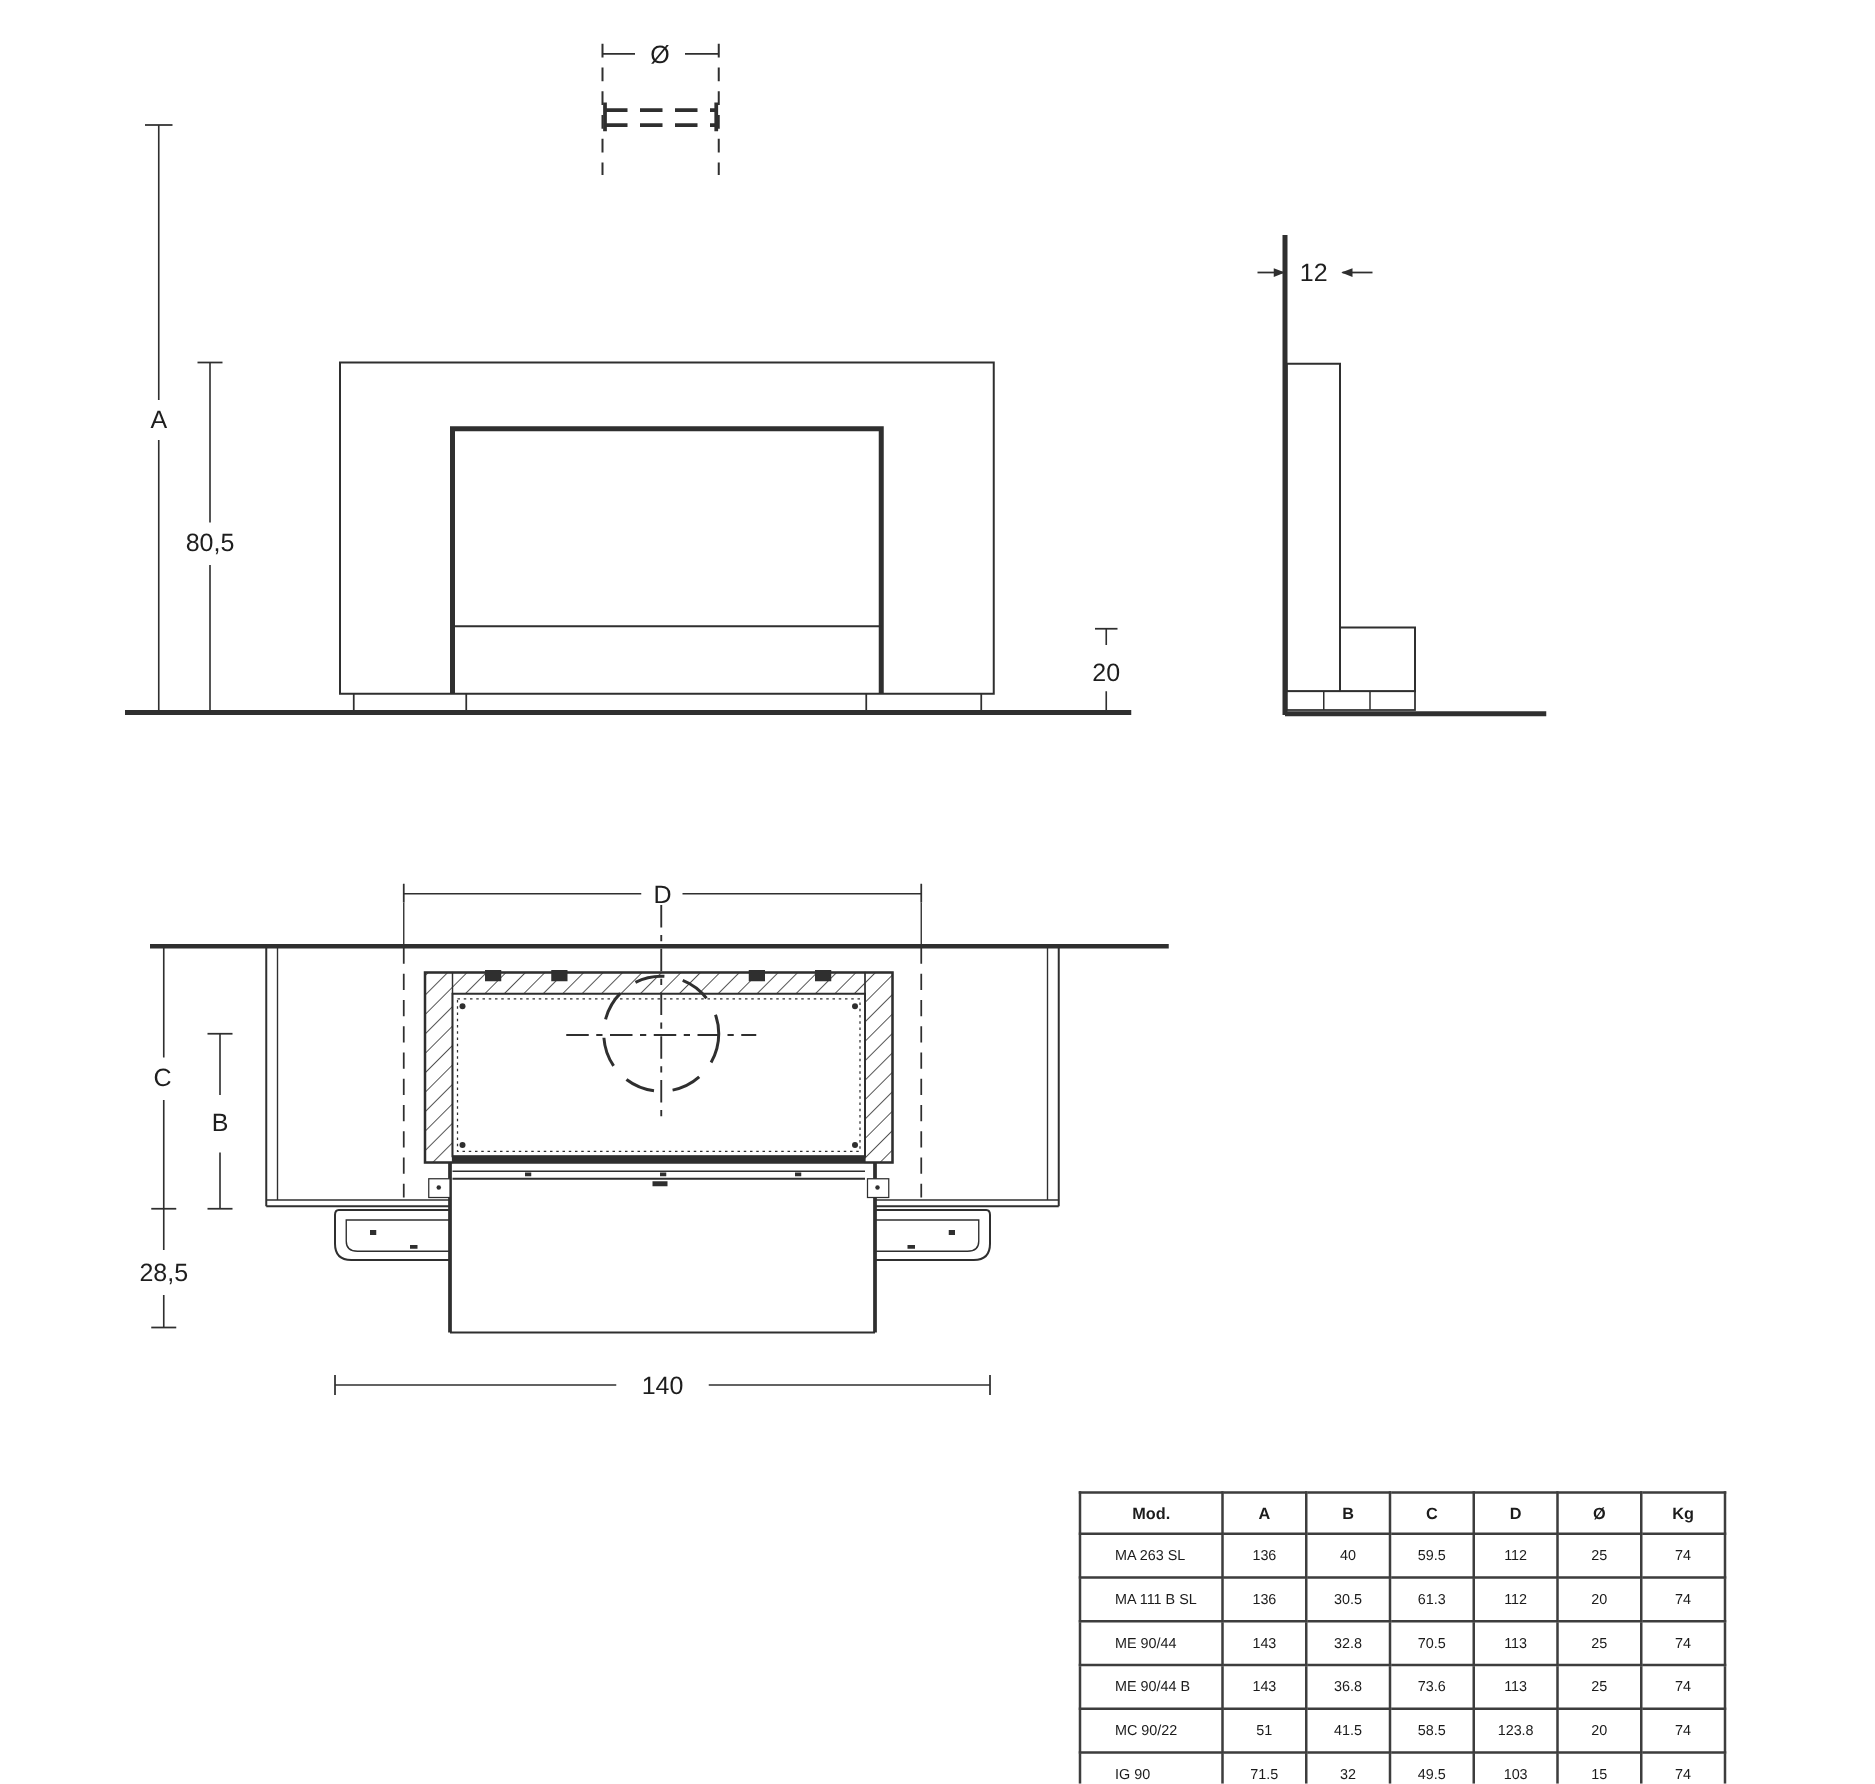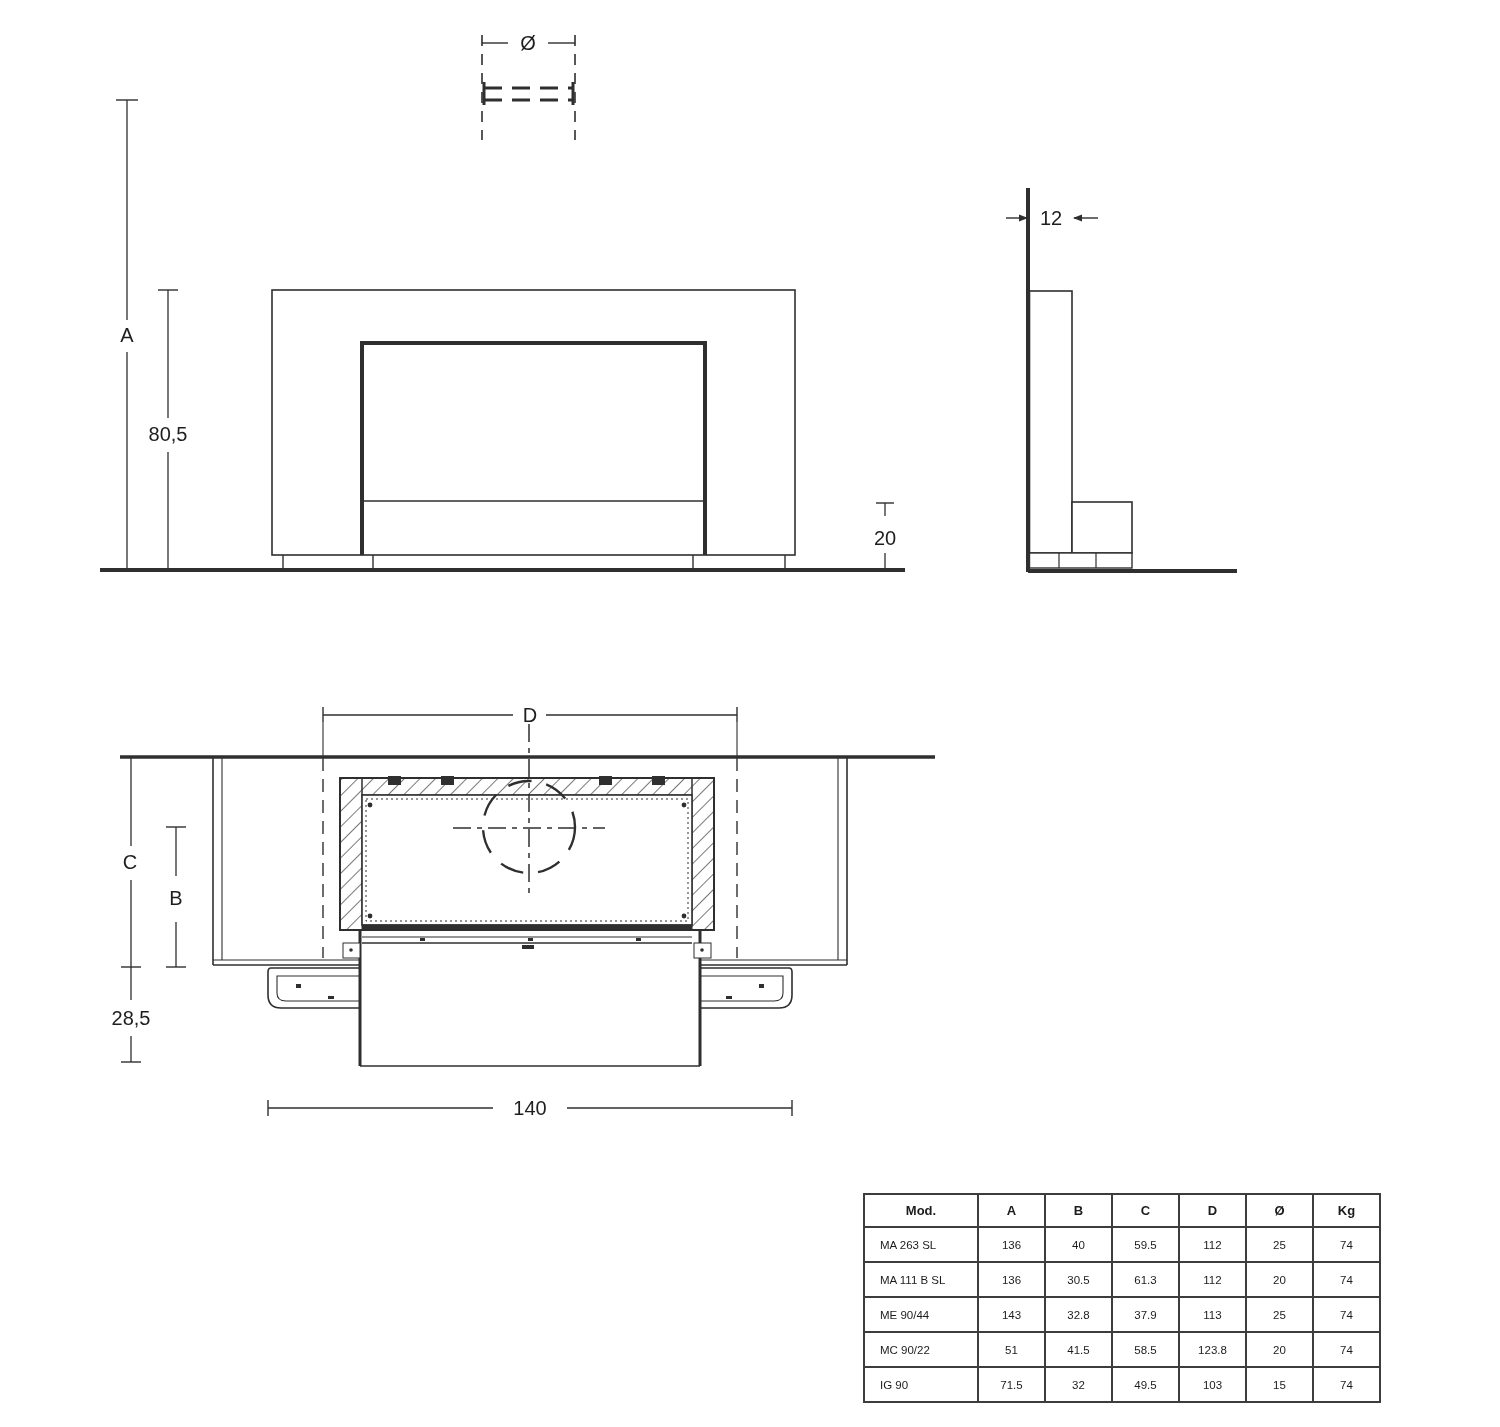--- a/index.html
+++ b/index.html
@@ -5,21 +5,21 @@
   html,body{margin:0;padding:0;background:#fff;}
   .page{position:relative;width:1500px;height:1427px;background:#ffffff;overflow:hidden;
         font-family:"Liberation Sans",sans-serif;}
   .drawing{position:absolute;left:0;top:0;}
   svg text{fill:#1e1e1e;font-family:"Liberation Sans",sans-serif;font-size:20px;}
   .dim-table{position:absolute;left:863px;top:1193px;border-collapse:collapse;table-layout:fixed;
              background:#fff;color:#1c1c1c;}
   .dim-table th,.dim-table td{border:2px solid #3d3d3d;text-align:center;padding:0;overflow:hidden;white-space:nowrap;}
   .dim-table th{height:31px;font-size:13px;font-weight:700;}
   .dim-table td{height:33px;font-size:11.5px;font-weight:400;}
-  .dim-table td:first-child{text-align:left;padding-left:15px;}
+  .dim-table td:first-child{text-align:left;padding-left:27px;}
   .c-mod{width:114px;} .c-num{width:67px;}
 </style>
 </head>
 <body>
 
 <div class="page">
 
   <svg class="drawing" width="1500" height="1427" viewBox="0 0 1500 1427">
     <defs>
       <pattern id="hatch" width="11" height="11" patternUnits="userSpaceOnUse" patternTransform="rotate(45)">
@@ -208,21 +208,30 @@
         <td>30.5</td>
         <td>61.3</td>
         <td>112</td>
         <td>20</td>
         <td>74</td>
       </tr>
       <tr>
         <td>ME 90/44</td>
         <td>143</td>
         <td>32.8</td>
-        <td>37.9</td>
+        <td>70.5</td>
+        <td>113</td>
+        <td>25</td>
+        <td>74</td>
+      </tr>
+      <tr>
+        <td>ME 90/44 B</td>
+        <td>143</td>
+        <td>36.8</td>
+        <td>73.6</td>
         <td>113</td>
         <td>25</td>
         <td>74</td>
       </tr>
       <tr>
         <td>MC 90/22</td>
         <td>51</td>
         <td>41.5</td>
         <td>58.5</td>
         <td>123.8</td>

